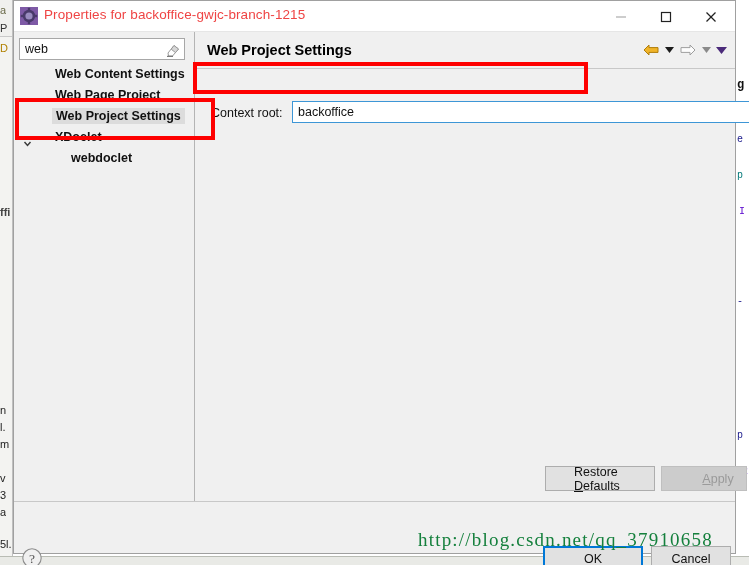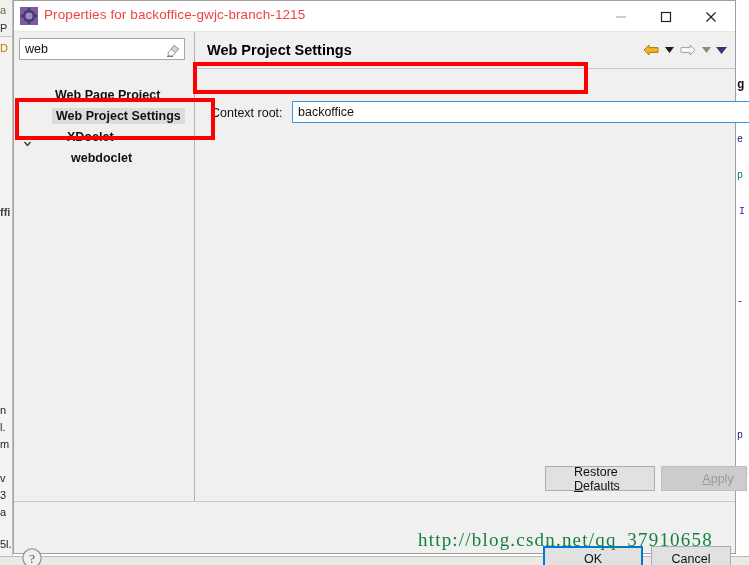--- a/index.html
+++ b/index.html
@@ -229,36 +229,39 @@
           <svg width="14" height="13" viewBox="0 0 14 13">
             <polygon points="2,9 8,1.5 12.5,5 6.5,12 2.5,12" fill="#ffffff" stroke="#9a9a9a" stroke-width="1"></polygon>
             <polygon points="5.2,5.2 8,1.5 12.5,5 9.5,8.6" fill="#d7d7d7" stroke="#9a9a9a" stroke-width="1"></polygon>
             <line x1="1" y1="12.4" x2="7" y2="12.4" stroke="#7a7a7a" stroke-width="1.2"></line>
           </svg>
         </div>
       </div>
 
       <div id="tree">
 
+        <div class="tree-row" style="top:0px;">
+          <span class="tree-lbl" style="left:36px;">Web Content Settings</span>
+        </div>
 
         <div class="tree-row" style="top:21px;">
           <span class="tree-lbl" style="left:36px;">Web Page Project</span>
         </div>
 
         <div class="tree-row" style="top:42px;">
           <span class="tree-lbl sel" style="left:33px;">Web Project Settings</span>
         </div>
 
         <div class="tree-row" style="top:63px;">
           <span class="tree-arrow">
             <svg width="9" height="9" viewBox="0 0 9 9">
               <polyline points="1.5,3 4.5,6.4 7.5,3" fill="none" stroke="#3c3c3c" stroke-width="1.5"></polyline>
             </svg>
           </span>
-          <span class="tree-lbl" style="left:48px;text-align:right;">XDoclet</span>
+          <span class="tree-lbl" style="left:36px;text-align:right;">XDoclet</span>
         </div>
 
         <div class="tree-row" style="top:84px;">
           <span class="tree-lbl" style="left:52px;">webdoclet</span>
         </div>
       </div>
     </div>
 
     <div id="pane-div"></div>
 

